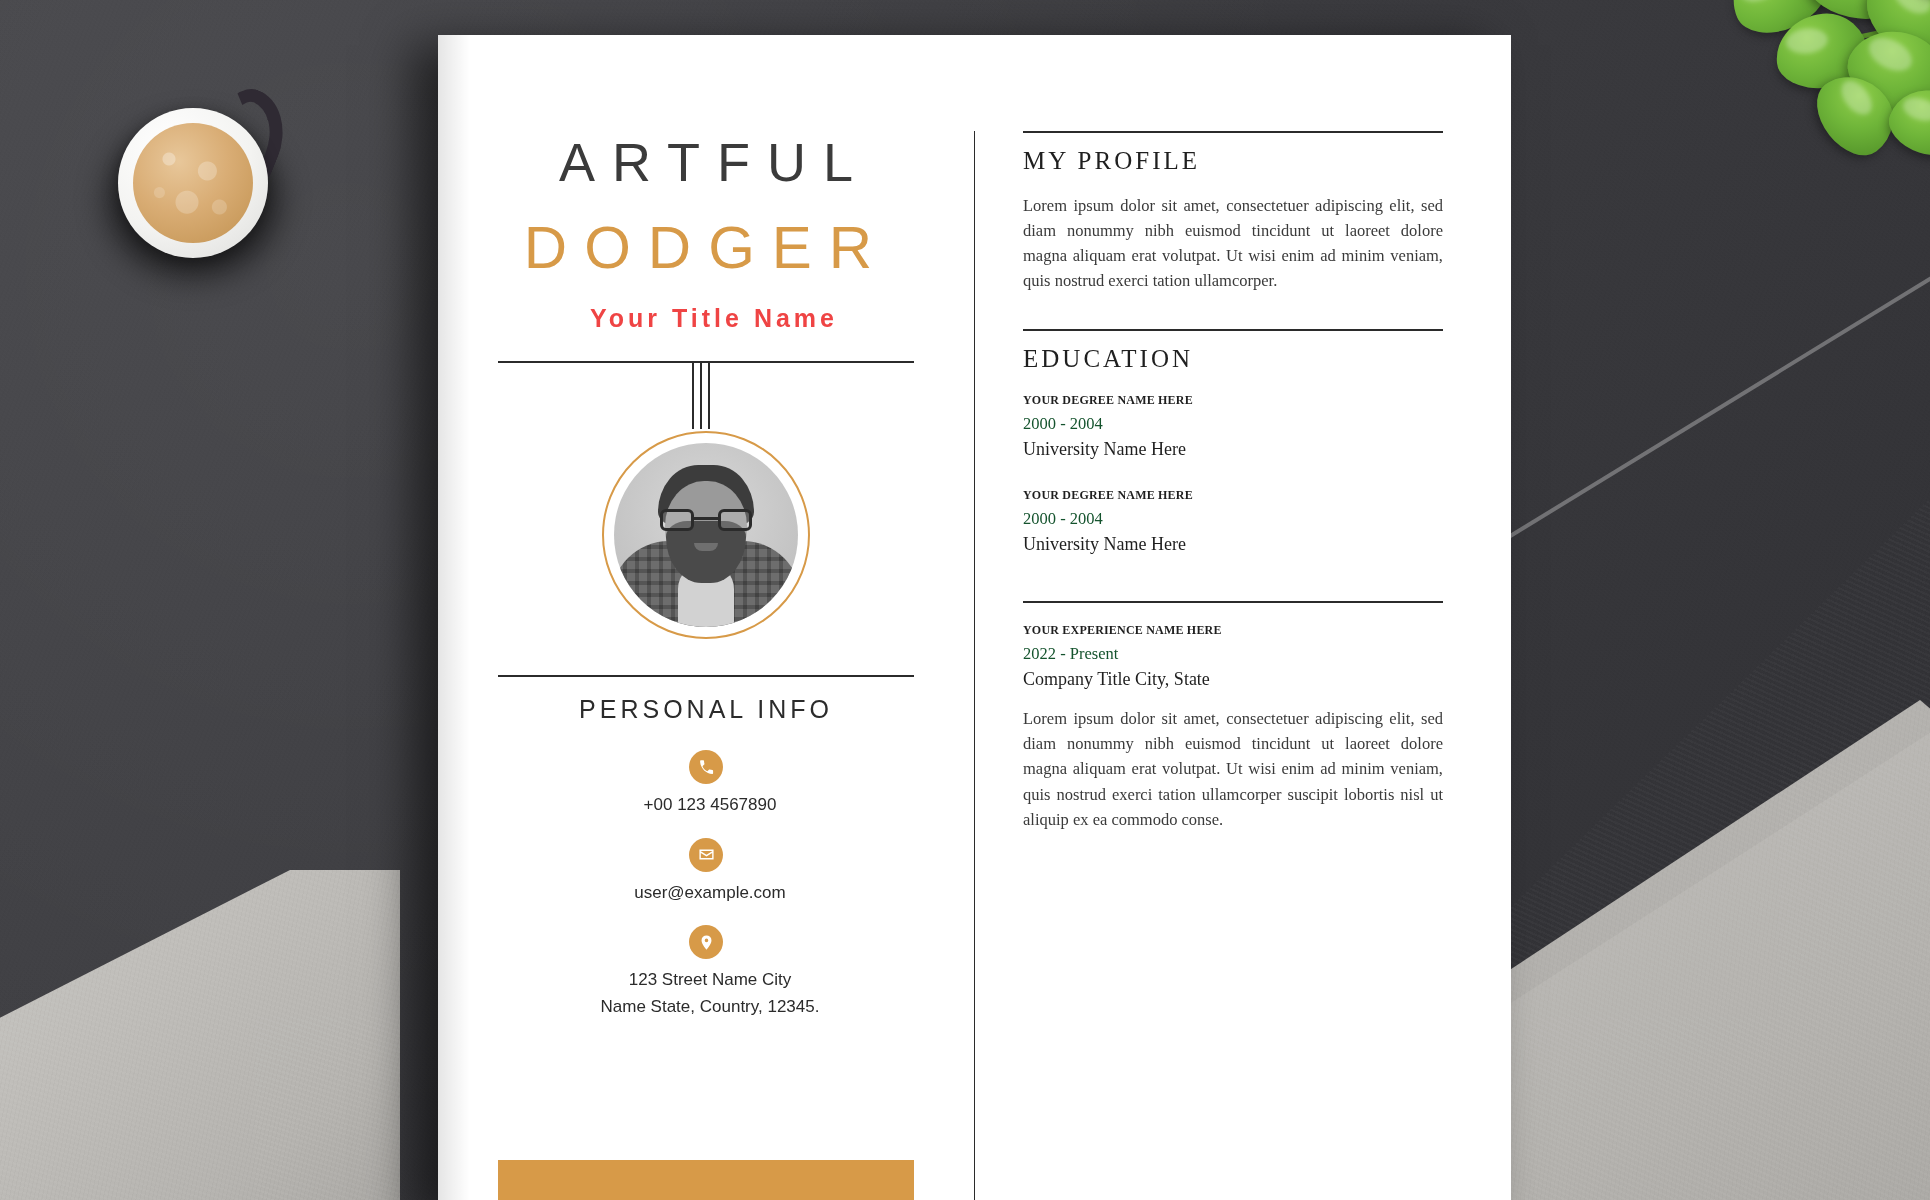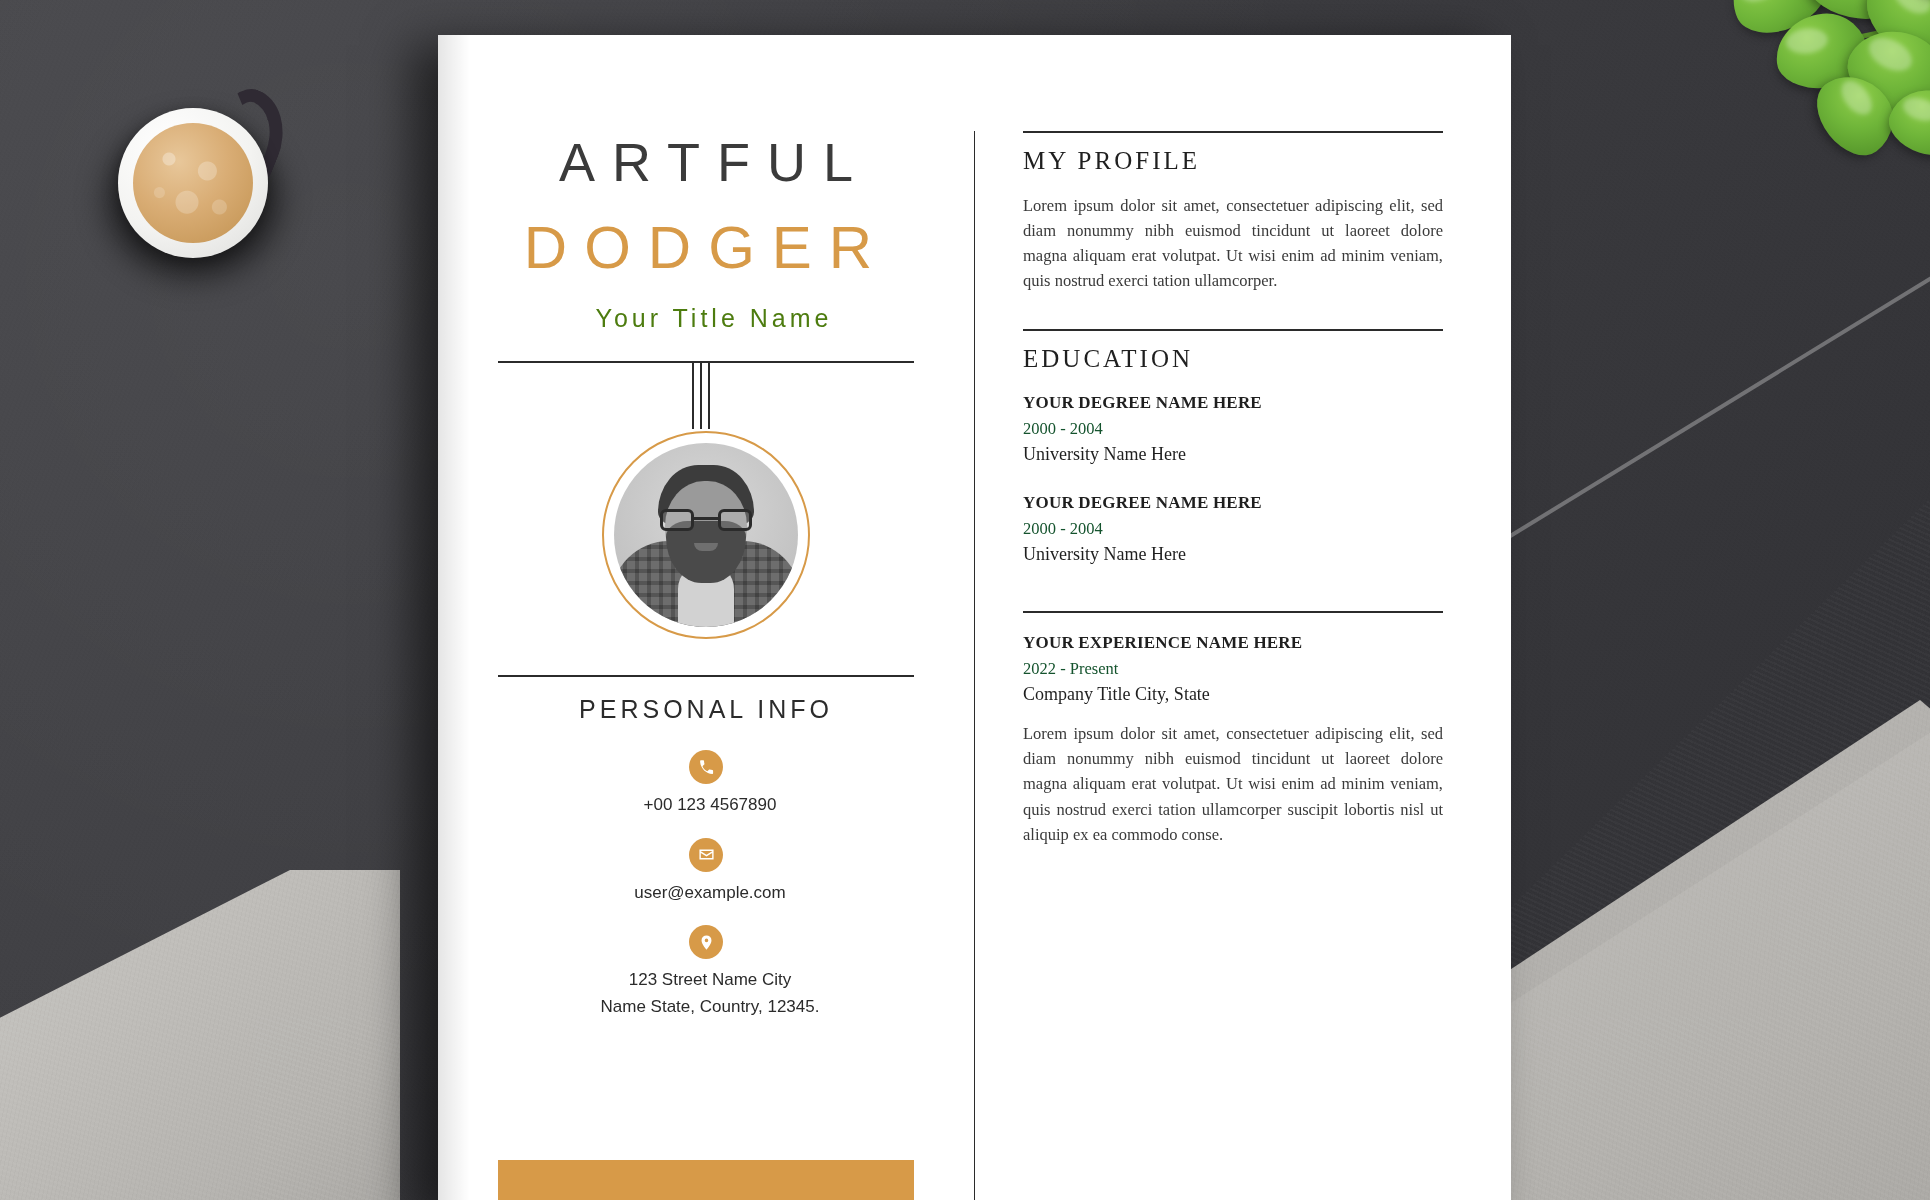--- a/index.html
+++ b/index.html
@@ -254,23 +254,23 @@
     font-size: 60px;
     letter-spacing: 17px;
     color: #d79a48;
     font-weight: 400;
     margin-top: 20px;
     padding-left: 1px;
   }
   .name-title {
     font-size: 25px;
     letter-spacing: 4px;
-    color: #4d7c0f;
+    color: #ef4444;
     margin-top: 22px;
-    font-weight: 400;
+    font-weight: 700;
     padding-left: 16px;
   }
 
   .hr-dark {
     height: 2px;
     background: #2b2b2b;
     margin: 28px 60px 0 60px;
   }
 
   
@@ -476,21 +476,21 @@
     font-size: 16.5px;
     line-height: 1.52;
     color: #3a3a3a;
     text-align: justify;
     margin-top: 18px;
   }
   .sec-gap { height: 36px; }
 
   .entry { margin-top: 20px; }
   .entry-title {
-    font-size: 17px;
+    font-size: 12px;
     font-weight: 700;
     color: #1f1f1f;
     letter-spacing: 0.2px;
   }
   .entry-date {
     font-size: 16.5px;
     color: #14532d;
     margin-top: 6px;
   }
   .entry-org {

